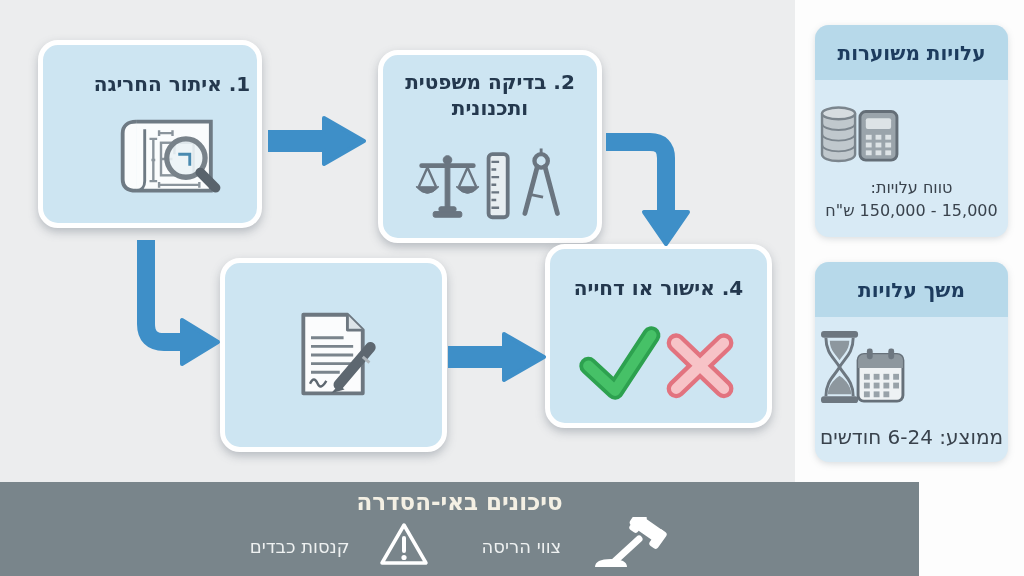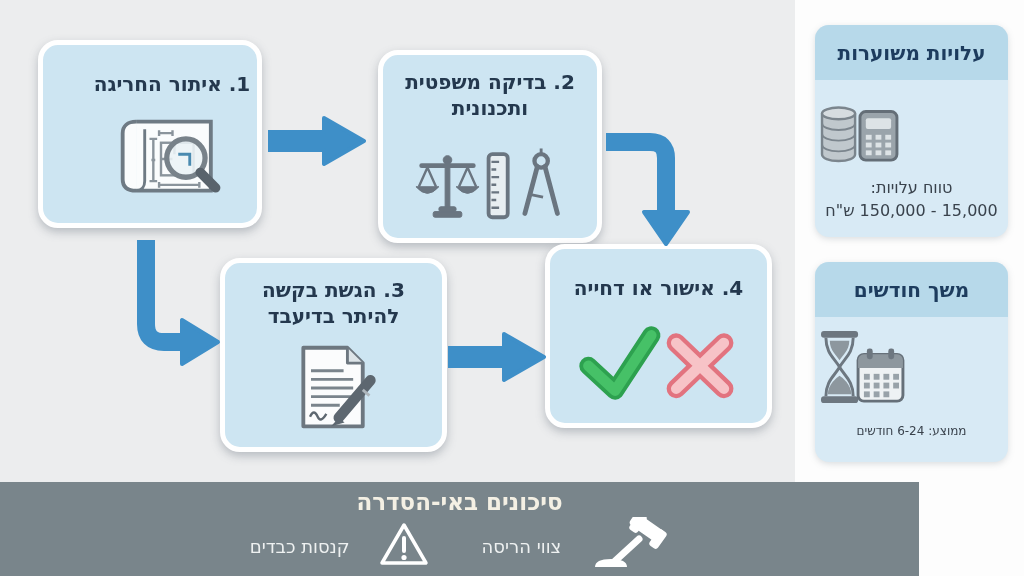--- a/index.html
+++ b/index.html
@@ -49,21 +49,21 @@
   #panel-duration{top:262px;height:200px;}
   .panel-header{
     height:55px;background:var(--c-panel-header,#b7d9ea);
     display:flex;align-items:center;justify-content:center;
     font-weight:bold;font-size:20px;color:var(--c-panel-title,#1d3c5e);direction:rtl;
   }
   .panel-body{display:flex;flex-direction:column;}
   .panel-icon{margin-top:12px;}
   .panel-text{direction:rtl;text-align:center;font-size:16px;color:var(--c-panel-text,#39424c);line-height:1.45;}
   .panel-text.first{margin-top:8px;}
-  #panel-duration .panel-text{margin-top:12px;font-size:12px;}
+  #panel-duration .panel-text{margin-top:12px;font-size:20px;}
   
   .risk-bar{position:absolute;left:0;top:482px;width:919px;height:94px;background:var(--c-bar-bg,#79858b);}
   .risk-title{
     direction:rtl;text-align:center;font-size:23px;font-weight:bold;
     color:var(--c-bar-title,#f4f0e4);padding-top:7px;
   }
   .risk-items{direction:rtl;display:flex;justify-content:center;align-items:center;gap:52px;margin-top:2px;}
   .risk-item{display:flex;align-items:center;gap:28px;direction:rtl;}
   .risk-label{color:var(--c-bar-text,#eef1f1);font-size:18px;}
 </style>
@@ -115,21 +115,20 @@
           <circle cx="133" cy="25" r="7" stroke-width="4.5"></circle>
           <path d="M129,31 L116,80" stroke-width="5" stroke-linecap="round"></path>
           <path d="M137,31 L150,80" stroke-width="5" stroke-linecap="round"></path>
           <path d="M121,60 L135,63" stroke-width="3"></path>
         </g>
       </svg>
     </div>
   </div>
 
   <div class="step-box" id="step3">
-    <div class="step-title">3. הגשת בקשה להיתר בדיעבד</div>
     <div class="step-icon">
       <svg width="100" height="92" viewBox="0 0 104 96">
         <path d="M20,6 H66 L82,22 V88 H20 Z" fill="#fbfcfd" stroke="#6d7780" stroke-width="4" stroke-linejoin="round"></path>
         <path d="M66,6 V22 H82" fill="#dde4e8" stroke="#6d7780" stroke-width="3" stroke-linejoin="round"></path>
         <path d="M28,30 H62 M28,39 H72 M28,48 H72 M28,57 H72 M28,66 H58" stroke="#7a848c" stroke-width="3"></path>
         <path d="M27,78 q4,-9 8,0 q3,7 9,-3" stroke="#5d6770" stroke-width="2.5" fill="none"></path>
         <line x1="57" y1="79" x2="90" y2="40" stroke="#5d6770" stroke-width="11" stroke-linecap="round"></line>
         <path d="M49,88 L57,79 L63,84 Z" fill="#5d6770"></path>
         <line x1="82" y1="50" x2="89" y2="56" stroke="#aeb6bc" stroke-width="3"></line>
       </svg>
@@ -185,21 +184,21 @@
               <rect x="72" y="60" width="6" height="5"></rect>
           </g>
         </svg>
       </div>
       <div class="panel-text first">טווח עלויות:</div>
       <div class="panel-text">15,000 - 150,000 ש"ח</div>
     </div>
   </div>
 
   <div class="side-panel" id="panel-duration">
-    <div class="panel-header">משך חודשים</div>
+    <div class="panel-header">משך עלויות</div>
     <div class="panel-body">
       <div class="panel-icon">
         <svg width="92" height="78" viewBox="0 0 94 80">
           <rect x="6" y="2" width="38" height="7" rx="3" fill="#6d7780"></rect>
           <rect x="6" y="69" width="38" height="7" rx="3" fill="#6d7780"></rect>
           <path d="M11,9 C11,25 20,30 25,39 C30,30 39,25 39,9 M11,69 C11,53 20,48 25,39 C30,48 39,53 39,69" stroke="#6d7780" stroke-width="3" fill="none"></path>
           <path d="M15,12 C15,22 22,27 25,32 C28,27 35,22 35,12 Z" fill="#8d979e"></path>
           <path d="M13,67 H37 C37,57 28,50 25,48 C22,50 13,57 13,67 Z" fill="#8d979e"></path>
           <rect x="44" y="26" width="46" height="48" rx="6" fill="#eef2f4" stroke="#667079" stroke-width="3"></rect>
           <path d="M44,40 v-8 a6,6 0 0 1 6,-6 h34 a6,6 0 0 1 6,6 v8 z" fill="#8d979e"></path>

